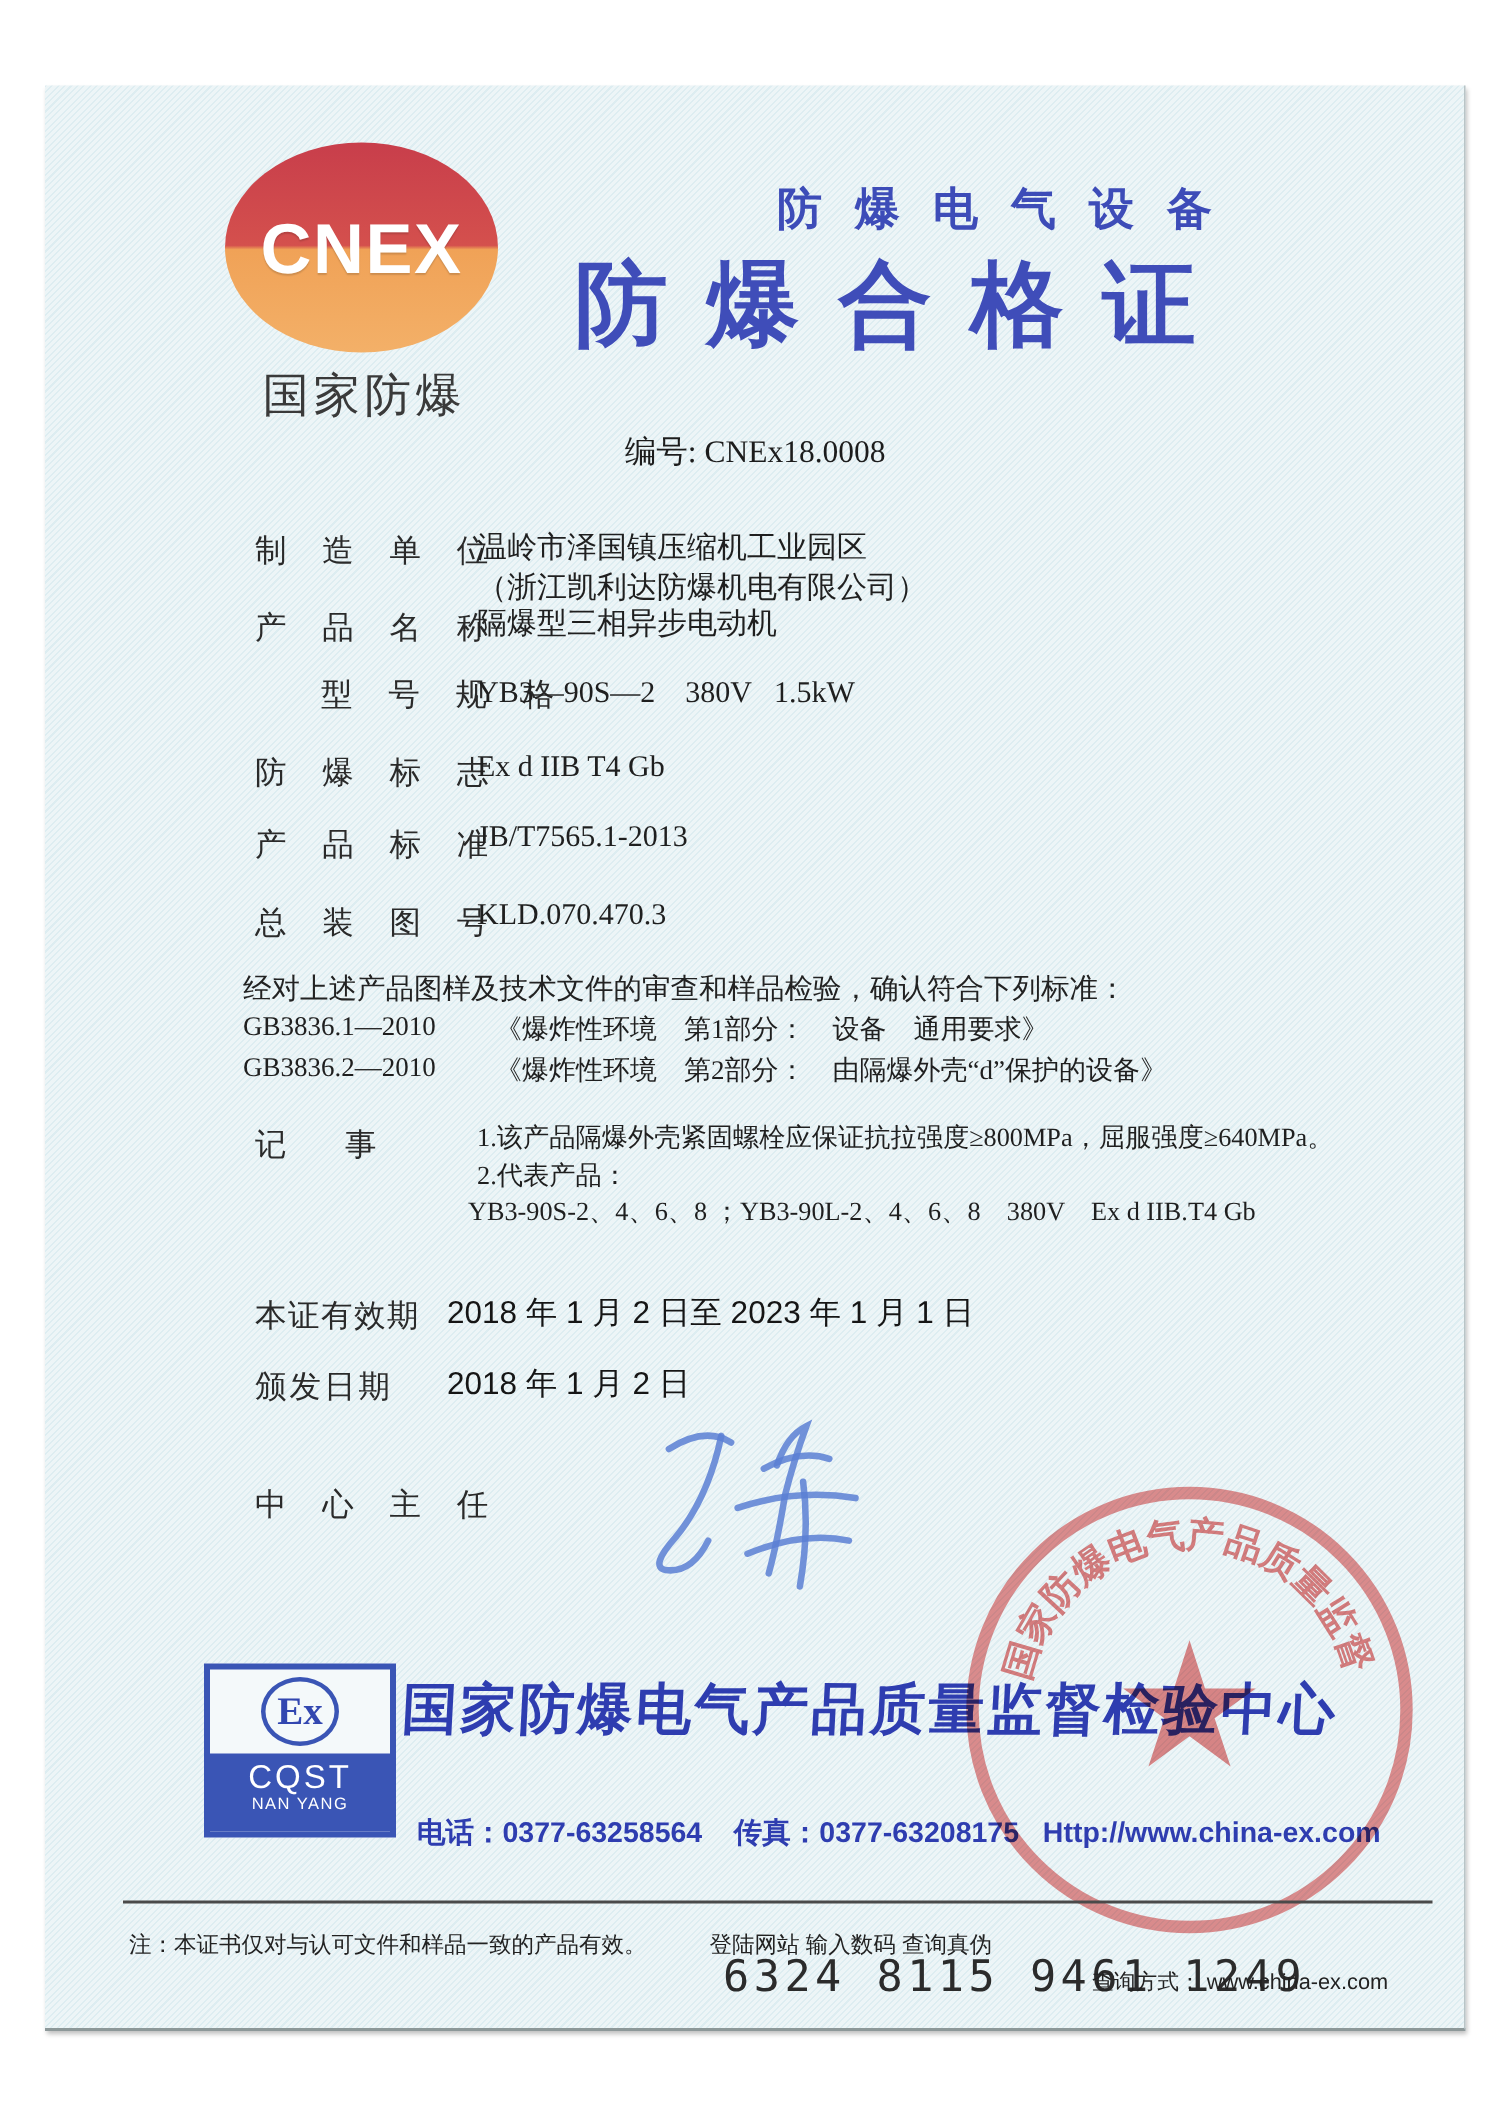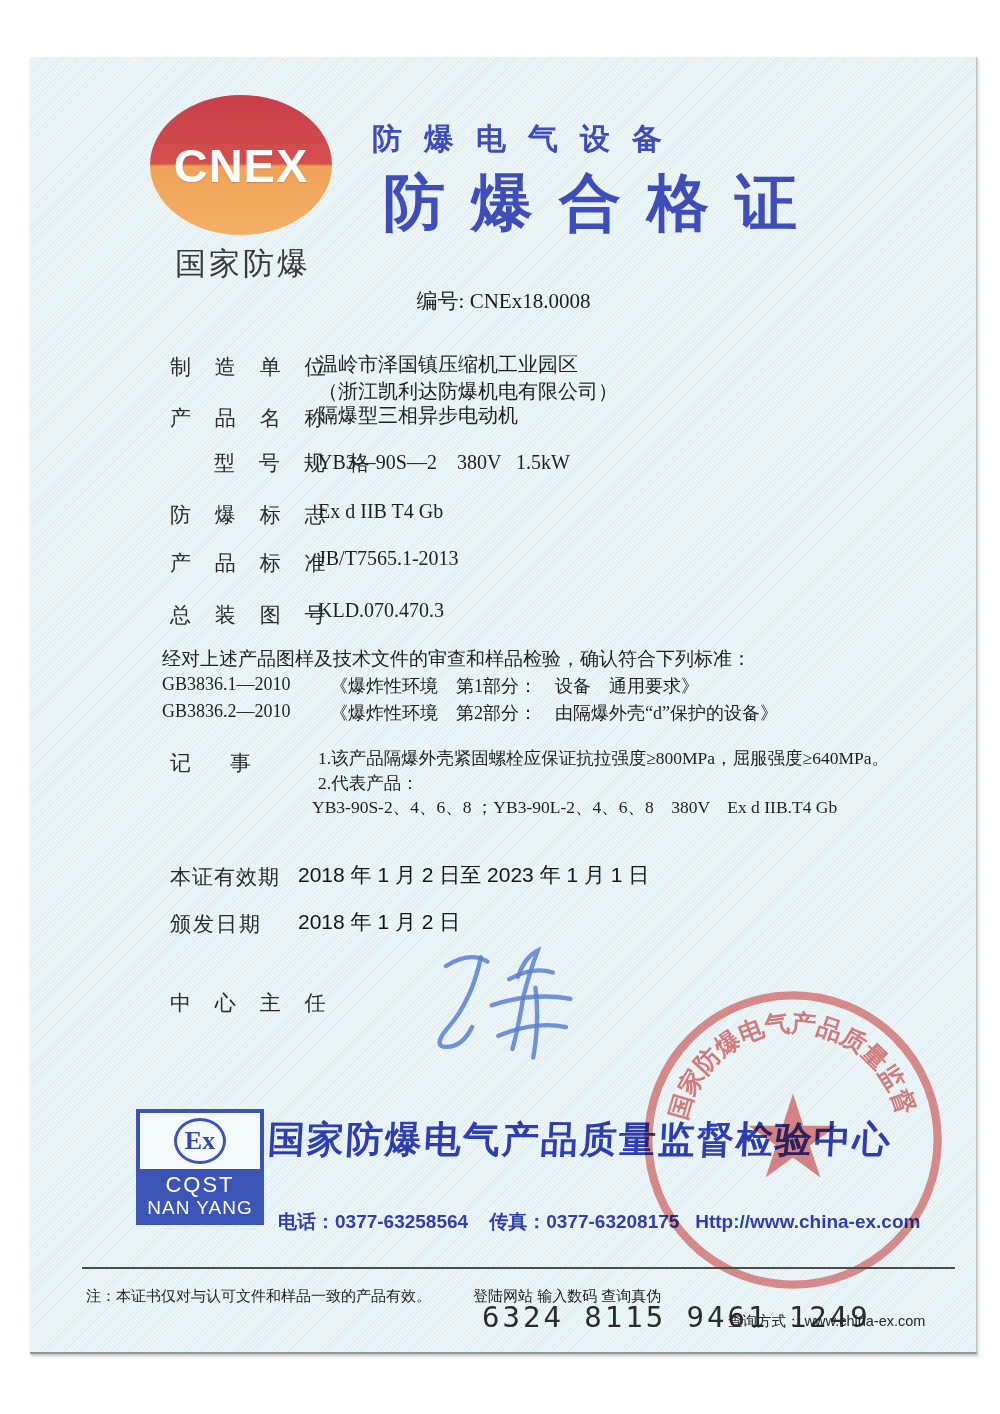--- a/index.html
+++ b/index.html
@@ -15,21 +15,21 @@
   }
 
   
   .logo-ellipse {
     position:absolute; left:120px; top:38px; width:182px; height:140px; border-radius:50%;
     background:linear-gradient(#c83e4b 0%, #d4504d 49%, #f0a257 51%, #f3b068 100%);
     display:flex; align-items:center; justify-content:center;
   }
   .logo-text { color:#ffffff; font-size:47px; font-weight:bold; letter-spacing:1px; font-family:"Liberation Sans",sans-serif; text-shadow:0 1px 1px rgba(0,0,0,0.15); }
   .logo-caption { position:absolute; left:88px; top:186px; width:250px; font-size:31px; color:#3a3a3a; letter-spacing:3px; font-weight:500; }
-  .subtitle { position:absolute; left:320px; top:62px; width:480px; text-align:left; font-size:30px; font-weight:bold; color:#3d4cb8; letter-spacing:22px; text-indent:22px; }
+  .subtitle { position:absolute; left:320px; top:62px; width:480px; text-align:right; font-size:30px; font-weight:bold; color:#3d4cb8; letter-spacing:22px; text-indent:22px; }
   .main-title { position:absolute; left:290px; top:104px; width:540px; text-align:center; font-size:62px; font-weight:bold; color:#3f4db9; letter-spacing:26px; text-indent:26px; }
   .cert-no { position:absolute; left:0; top:230px; width:947px; text-align:center; font-size:21px; color:#1c1c1c; font-family:"Liberation Serif",serif; }
 
   
   .flabel { position:absolute; left:140px; font-size:21px; color:#2a2a2a; font-weight:500; letter-spacing:9px; white-space:pre; }
   .fvalue { position:absolute; left:288px; font-size:20px; color:#1f1f1f; font-family:"Liberation Serif",serif; white-space:pre; }
   .intro  { position:absolute; left:132px; font-size:19px; font-weight:500; color:#222; }
   .gbcode { position:absolute; left:132px; font-size:18px; color:#1f1f1f; font-family:"Liberation Serif",serif; }
   .gbdesc { position:absolute; left:300px; font-size:18px; color:#1f1f1f; font-family:"Liberation Serif",serif; white-space:pre; }
   .noteline { position:absolute; font-size:17.5px; color:#1f1f1f; font-family:"Liberation Serif",serif; white-space:pre; }
@@ -38,21 +38,21 @@
   
   .sig { position:absolute; left:378px; top:885px; width:185px; height:120px; }
   .sig path { stroke:#5b7fd4; stroke-width:4; fill:none; stroke-linecap:round; opacity:0.85; }
 
   
   .exbox { position:absolute; left:106px; top:1052px; width:128px; height:116px; border:4px solid #3a55b5; background:#f4f9fa; }
   .exbox .extop { height:56px; display:flex; align-items:center; justify-content:center; }
   .exbox .excircle { width:52px; height:46px; border:3px solid #3a55b5; border-radius:50%; display:flex; align-items:center; justify-content:center; color:#3247b0; font-size:26px; font-weight:bold; font-family:"Liberation Serif",serif; }
   .exbox .exbottom { height:52px; background:#3a55b5; color:#ffffff; text-align:center; line-height:1.15; padding-top:3px; }
   .exbox .exbottom .l1 { font-size:22px; letter-spacing:2px; }
-  .exbox .exbottom .l2 { font-size:19px; letter-spacing:1px; }
+  .exbox .exbottom .l2 { font-size:11px; letter-spacing:1px; }
   .authority-name { position:absolute; left:238px; top:1058px; width:680px; font-size:37px; font-weight:bold; color:#2e3db0; letter-spacing:2px; transform:skewX(-3deg); white-space:nowrap; }
   .addr-line { position:absolute; left:292px; top:1117px; font-size:17.5px; font-weight:bold; color:#2e3db0; white-space:pre; }
   .phone-line { position:absolute; left:248px; top:1152px; font-size:19px; font-weight:bold; color:#2e3db0; white-space:pre; }
 
   
   .seal { position:absolute; left:608px; top:928px; width:310px; height:310px; mix-blend-mode:multiply; opacity:0.85; }
 
   
   .divider { position:absolute; left:52px; top:1210px; width:873px; height:2px; background:#4a4a4a; }
   .footnote { position:absolute; left:56px; top:1230px; font-size:15px; color:#222; white-space:pre; }

